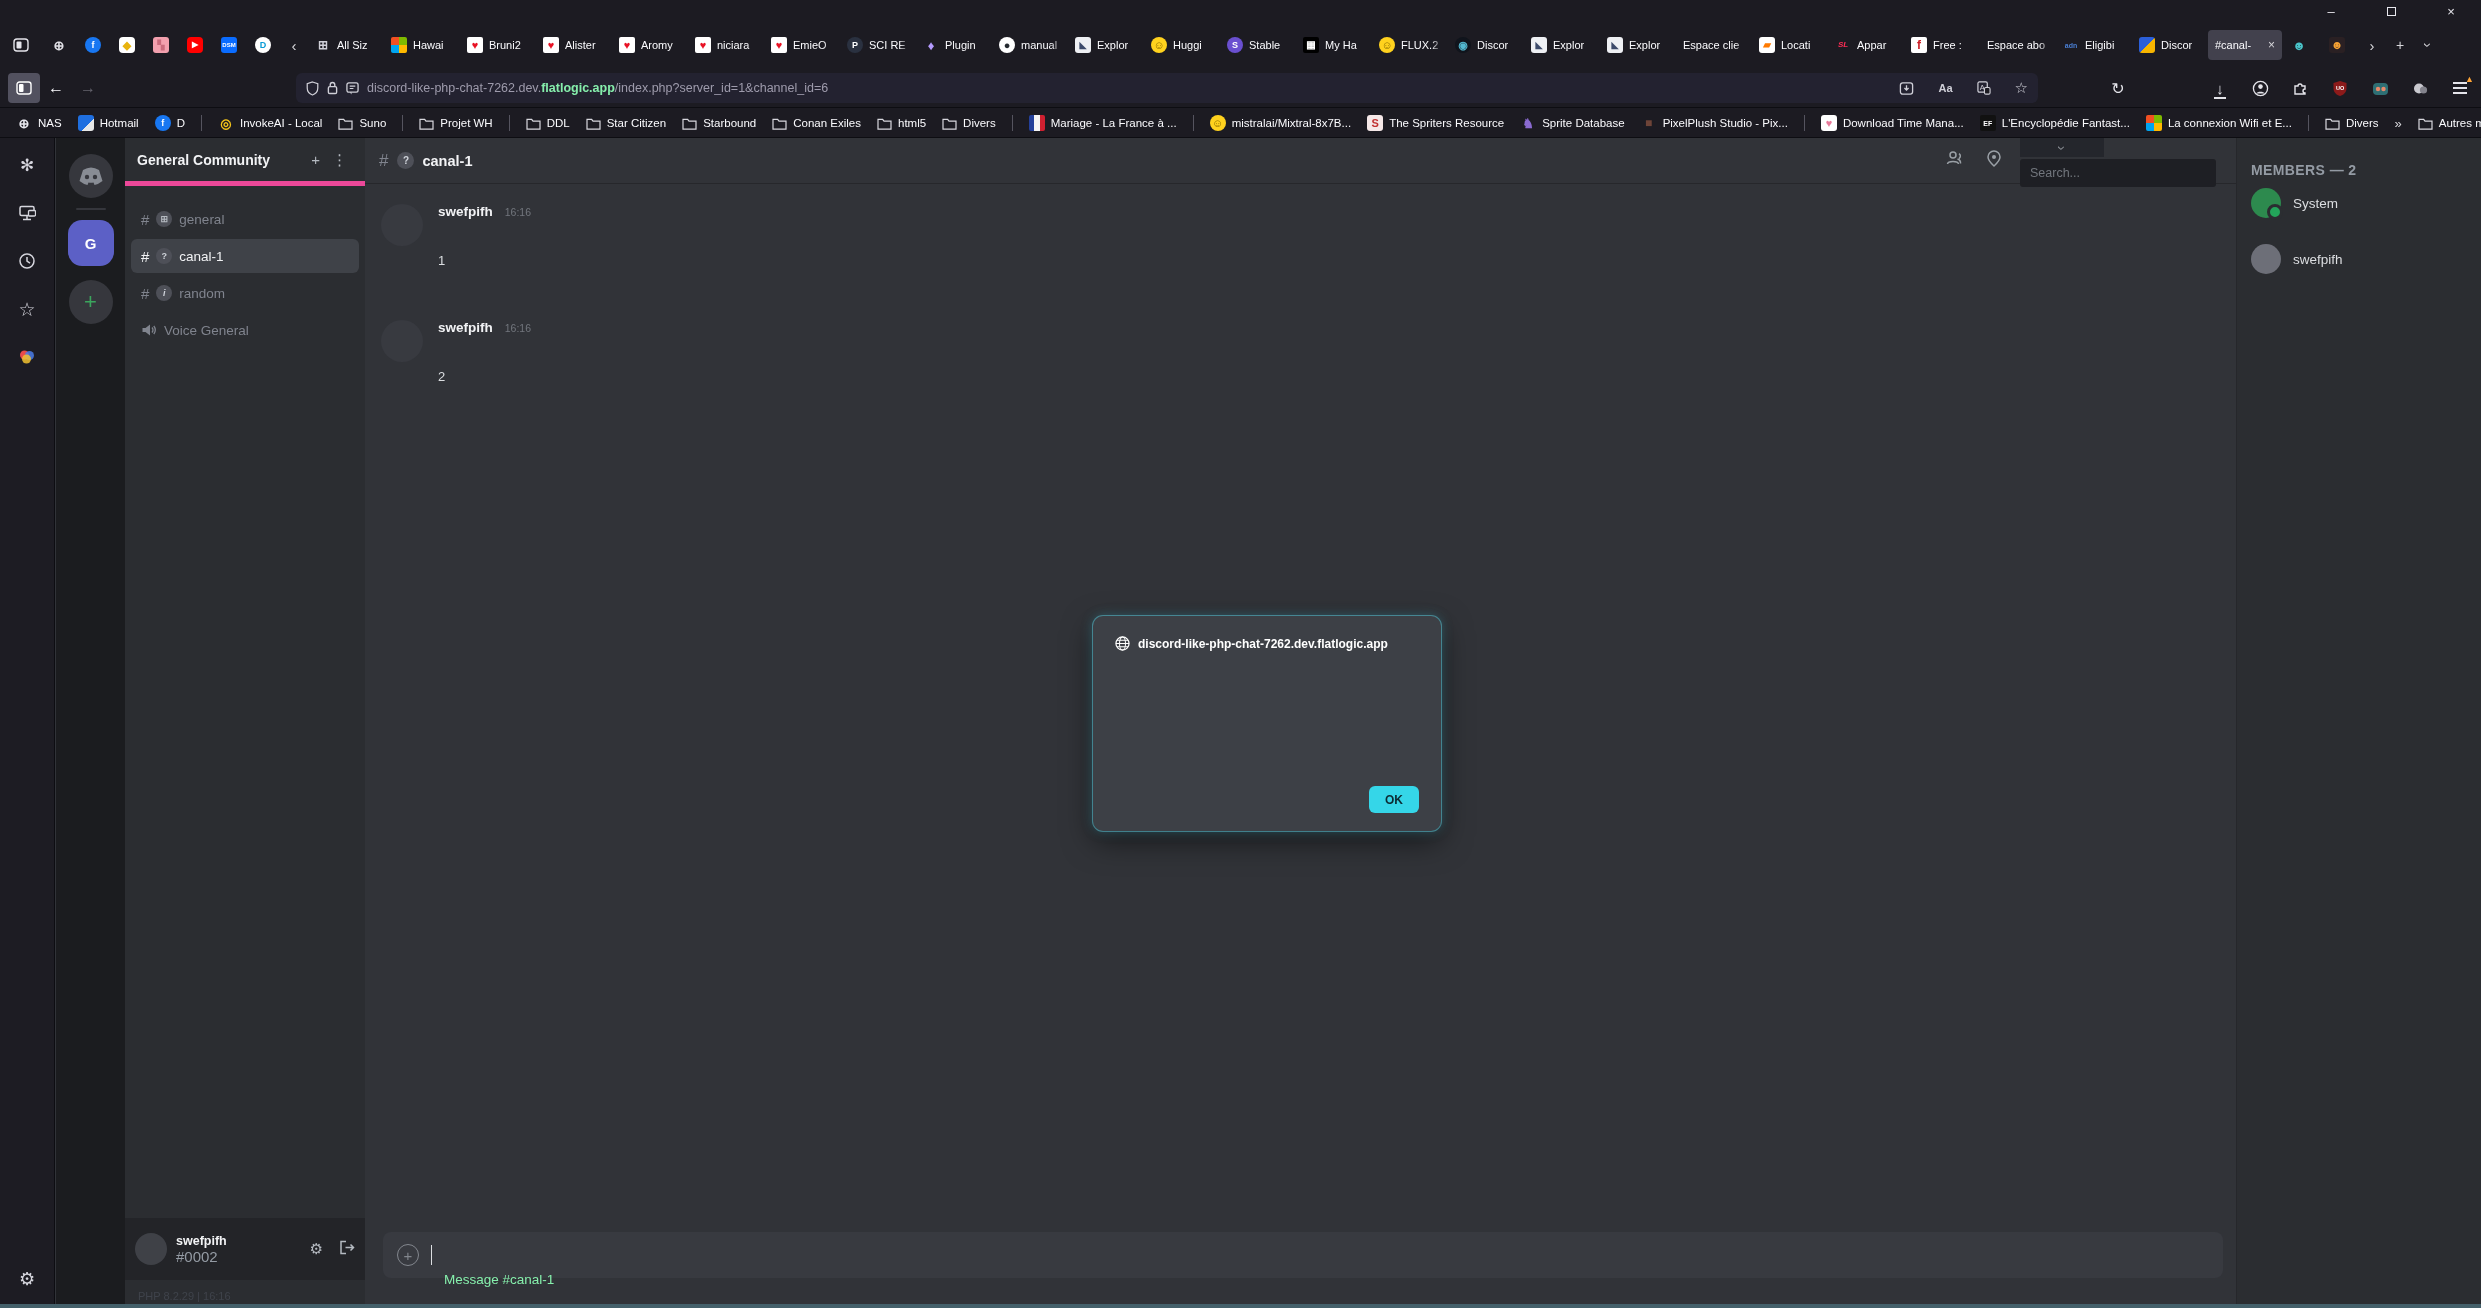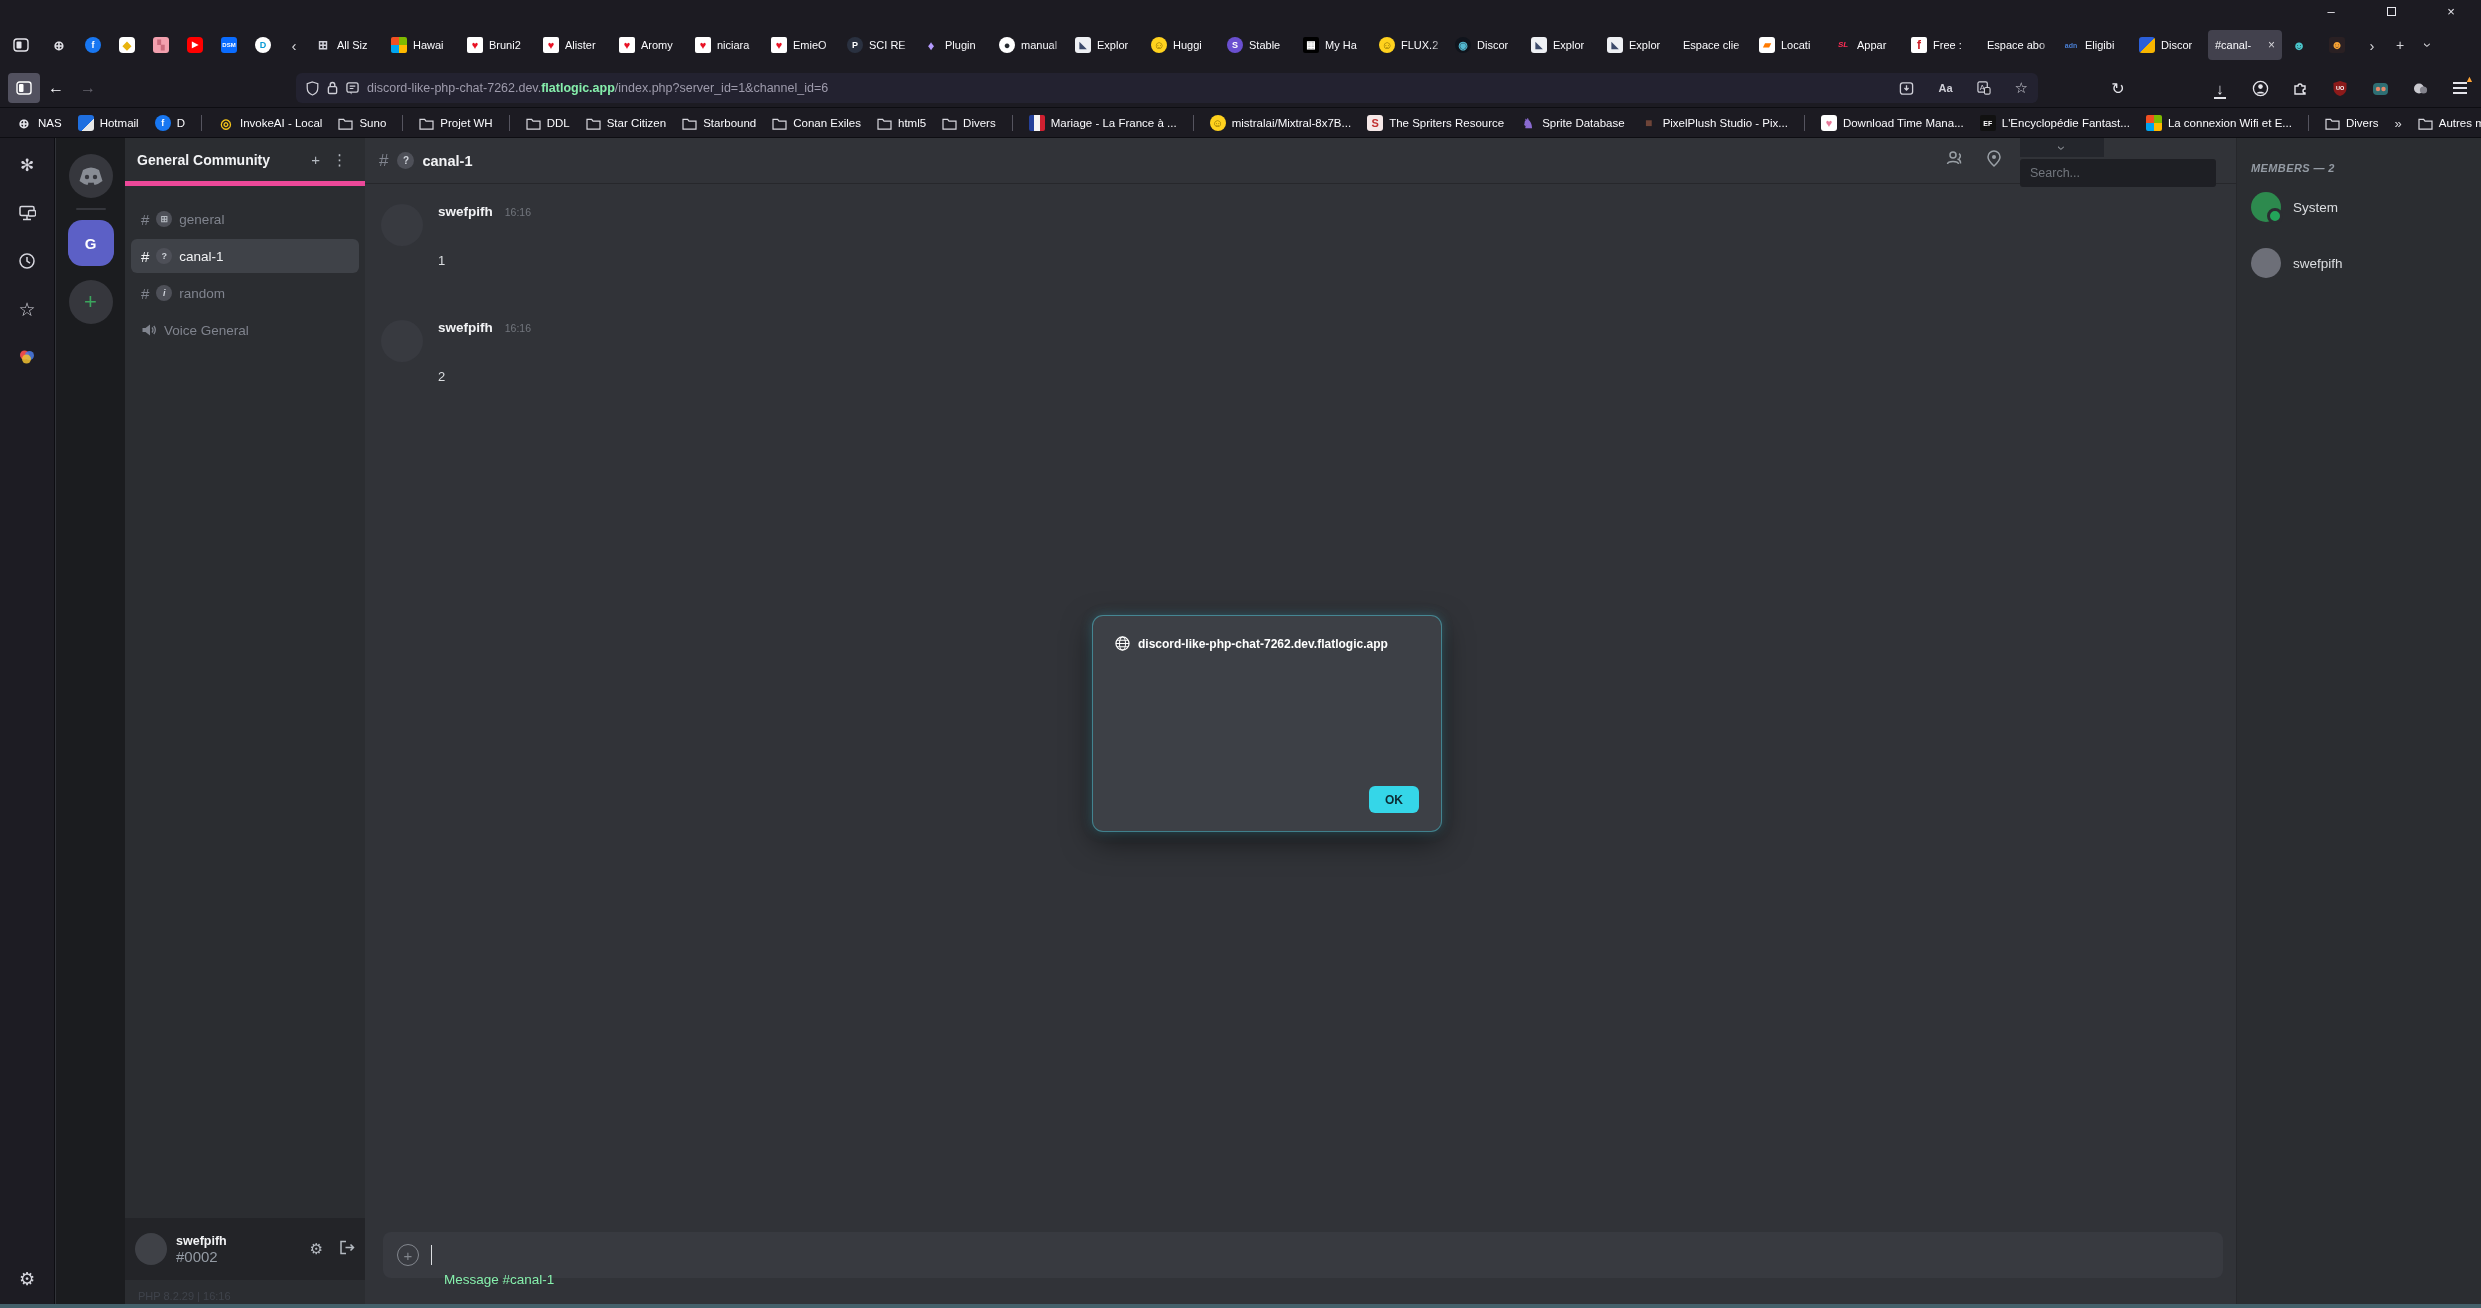--- a/index.html
+++ b/index.html
@@ -116,21 +116,21 @@
   .msg .mtime { color:#72767d; font-size:10.5px; }
   .msg .mtext { color:#dbdee1; font-size:13px; margin-top:34px; }
   #msginput { position:absolute; left:18px; bottom:26px; width:1840px; height:46px; background:#383a40;
     border-radius:8px; display:flex; align-items:center; padding:0 14px; gap:12px; }
   #msginput .plus { width:22px; height:22px; border-radius:50%; border:1.6px solid #83878e; color:#83878e;
     display:flex; align-items:center; justify-content:center; font-size:15px; }
   #msginput .caret { width:1px; height:20px; background:#dcdee1; }
   #msginput .ph { color:#86efac; font-size:13.5px;margin-top:48px; }
   
   #members { position:absolute; left:2236px; top:138px; width:245px; height:1166px; background:#2b2d31; border-left:1px solid #26272b; padding:24px 14px 0 14px; }
-  #members .mhdr { color:#949ba4; font-size:11px; font-weight:700; letter-spacing:.4px; margin-bottom:18px;font-style:italic; }
+  #members .mhdr { color:#949ba4; font-size:14px; font-weight:700; letter-spacing:.4px; margin-bottom:10px; }
   .member { display:flex; align-items:center; gap:12px; margin-bottom:26px; }
   .member .av { width:30px; height:30px; border-radius:50%; background:var(--av,#6d6f78); position:relative; flex:none; }
   .member.online .av::after { content:""; position:absolute; right:-2px; bottom:-2px; width:10px; height:10px;
     border-radius:50%; background:#23a55a; border:3px solid #2b2d31; }
   .member .mname { color:#dcdee1; font-size:13.5px; }
   
   #dialog { position:absolute; left:1093px; top:616px; width:348px; height:215px; background:#3d4046;
     border-radius:10px; box-shadow:0 0 0 1px rgba(100,215,232,.45), 0 0 12px rgba(70,200,225,.35), 0 10px 30px rgba(0,0,0,.55);
     padding:20px 22px; }
   #dialog .dtitle { display:flex; align-items:center; gap:8px; color:#fff; font-size:12px; font-weight:700; margin-bottom:15px; }

